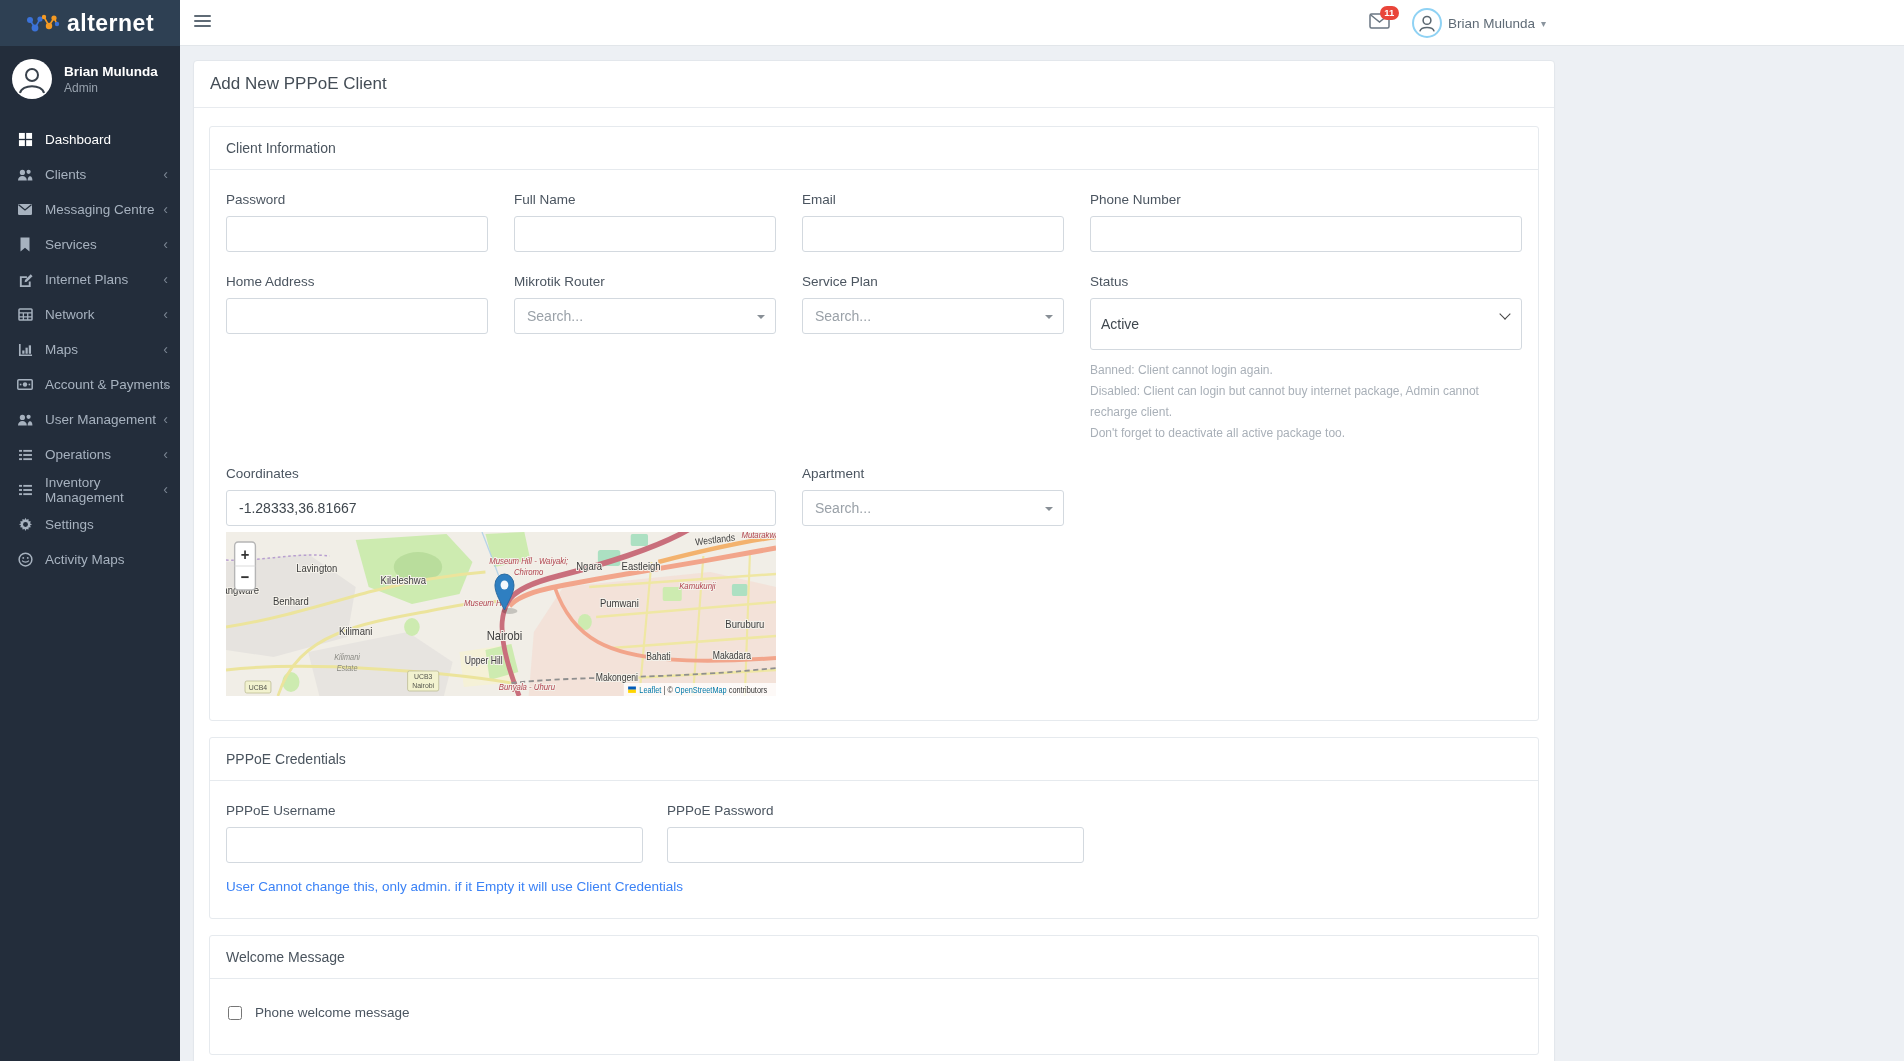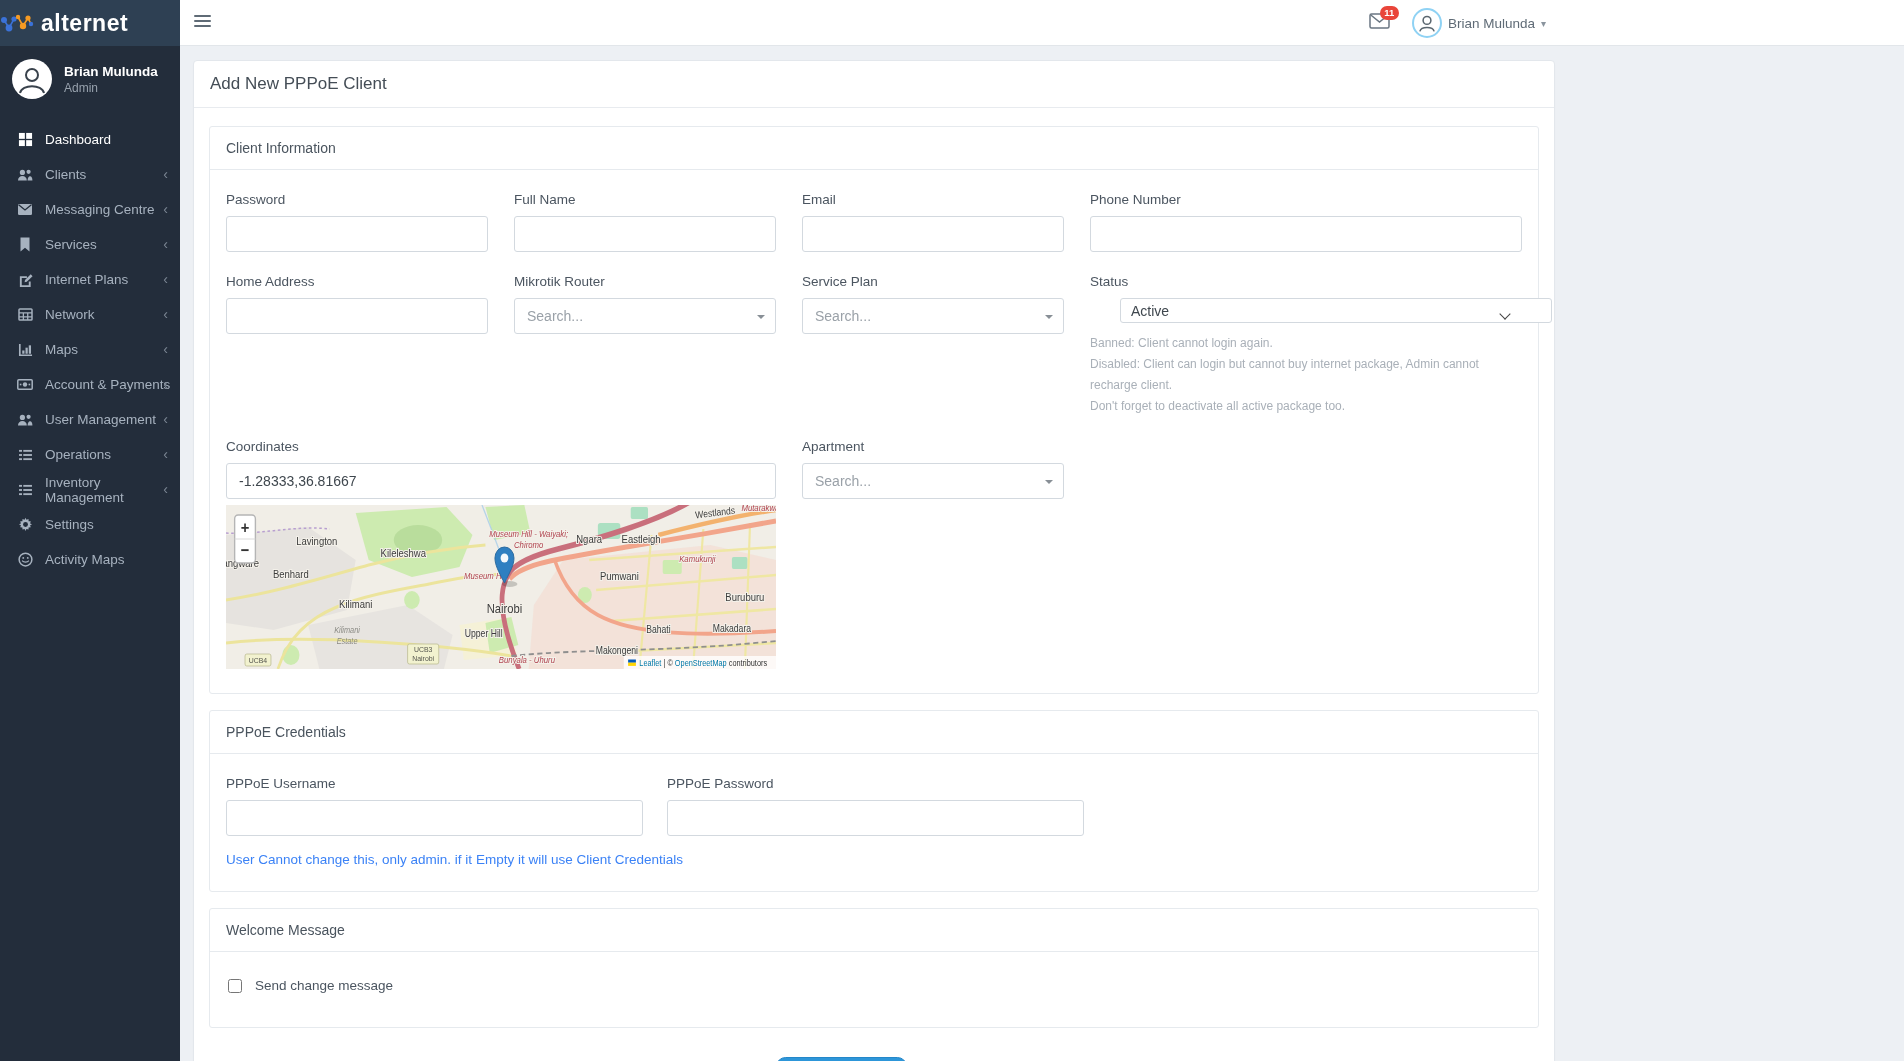--- a/index.html
+++ b/index.html
@@ -3,21 +3,21 @@
 <meta charset="utf-8">
 <style>
   * { box-sizing: border-box; margin: 0; padding: 0; }
   html,body { width:1904px; height:1061px; overflow:hidden;
     font-family:"Liberation Sans", sans-serif; background:#edf0f4; }
 
   
   .sidebar { position:absolute; left:0; top:0; width:180px; height:1061px;
     background:#232d3b; z-index:5; }
   .logo { height:46px; background:#2e4053; display:flex; align-items:center;
-    justify-content:flex-start; gap:7px; }
+    justify-content:center; gap:7px; }
   .logo-text { color:#fff; font-size:23px; font-weight:600; letter-spacing:.5px; }
   .side-user { display:flex; align-items:center; gap:12px; padding:13px 12px 15px 12px; }
   .side-avatar { width:40px; height:40px; border-radius:50%; background:#fff;
     display:flex; align-items:center; justify-content:center; overflow:hidden; flex:0 0 auto; }
   .side-user-name { color:#fff; font-size:13.5px; font-weight:bold; line-height:1.4; }
   .side-user-role { color:#97a1ad; font-size:12px; }
   .nav { margin-top:8px; }
   .nav-item { position:relative; height:35px; display:flex; align-items:center;
     padding-left:16px; gap:11px; color:#a7b2bf; font-size:13.5px; cursor:pointer; }
   .nav-item.active { color:#ffffff; }
@@ -61,23 +61,23 @@
     font-family:"Liberation Sans", sans-serif; }
   .inp::placeholder { color:#9aa1a8; }
 
   .s2 { position:relative; height:36px; border:1px solid #d3d9df; border-radius:3px;
     display:flex; align-items:center; padding:0 26px 0 12px; color:#9aa1a8;
     font-size:14px; background:#fff; cursor:pointer; }
   .s2::after { content:""; position:absolute; right:10px; top:16px;
     border:4.5px solid transparent; border-top-color:#888f96; }
 
   .selwrap { position:relative; }
-  .selwrap select { appearance:none; -webkit-appearance:none; width:100%; height:25px;
+  .selwrap select { appearance:none; -webkit-appearance:none; width:100%; height:52px;
     border:1px solid #d3d9df; border-radius:3px; padding:0 30px 0 10px; font-size:14px;
-    color:#3f474e; background:#fff; font-family:"Liberation Sans", sans-serif; cursor:pointer;margin-left:30px; }
+    color:#3f474e; background:#fff; font-family:"Liberation Sans", sans-serif; cursor:pointer; }
   .selwrap::after { content:""; position:absolute; right:13px; top:12px; width:7px; height:7px;
     border-right:1.8px solid #444; border-bottom:1.8px solid #444; transform:rotate(45deg);
     pointer-events:none; }
 
   .status-help { width:432px; margin-top:10px; font-size:12px; color:#a9b0b8; line-height:1.75; }
   .map-box { position:relative; width:100%; height:164px; margin-top:6px; background:#f1eee7;
     overflow:hidden; cursor:grab; }
   .map-box svg.basemap { position:absolute; inset:0; }
 
   .grid-pppoe { display:grid; grid-template-columns:417px 417px; column-gap:24px; }
@@ -499,21 +499,21 @@
           </div>
           <div class="note">User Cannot change this, only admin. if it Empty it will use Client Credentials</div>
         </div>
       </div>
 
       <div class="section-card">
         <div class="section-header">Welcome Message</div>
         <div class="section-body">
           <div class="check-row">
             <input type="checkbox" id="welcome-check" style="">
-            <label for="welcome-check">Send change message</label>
+            <label for="welcome-check">Phone welcome message</label>
           </div>
         </div>
       </div>
 
       <div class="footer-actions">
         <button class="btn-primary">Save Changes</button>
         <a class="btn-link">Cancel</a>
       </div>
 
     </div>

